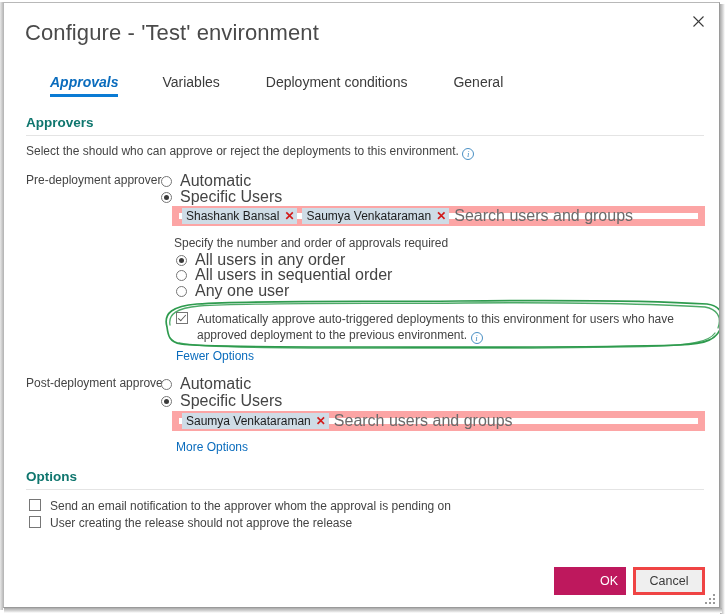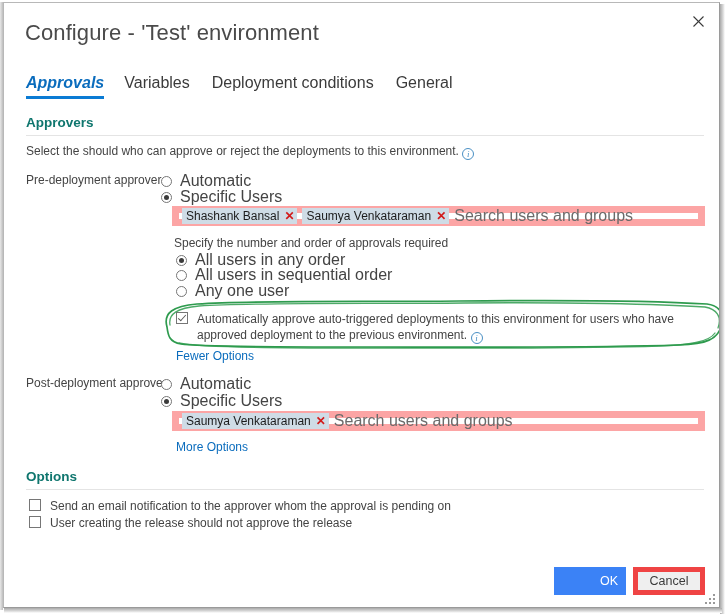--- a/index.html
+++ b/index.html
@@ -77,27 +77,28 @@
   
   .tabbar {
     position: absolute;
     left: 22px;
     top: 71px;
     display: flex;
     align-items: flex-end;
     gap: 0px;
   }
   .tab {
-    font-size: 16px;
+    font-size: 14px;
     color: #3b3b3b;
     padding: 0 13px 7px 0;
     margin-right: 9px;
     cursor: pointer;
     position: relative;
     white-space: nowrap;
+    margin-left: 24px;
   }
   .tab.active {
     color: #0a6cbd;
     font-style: italic;
     font-weight: bold;
     padding-right: 6px;
     margin-right: 14px;
   }
   .tab.active::after {
     content: "";
@@ -271,30 +272,30 @@
   
   .btn {
     position: absolute;
     height: 28px;
     font-size: 12.5px;
     border: none;
     cursor: pointer;
     font-family: "Liberation Sans", sans-serif;
   }
   .btn-ok {
-    background: #3b82f6;
+    background: #be185d;
     color: #fff;
     width: 72px;
     padding-left: 44px;
   }
   .btn-cancel {
     background: #efefef;
     color: #3b3b3b;
     width: 72px;
-    border: 5px solid #ef4444;
+    border: 3px solid #ef4444;
   }
 
   
   .grip {
     position: absolute;
     right: 3px;
     bottom: 3px;
     width: 11px;
     height: 11px;
   }

